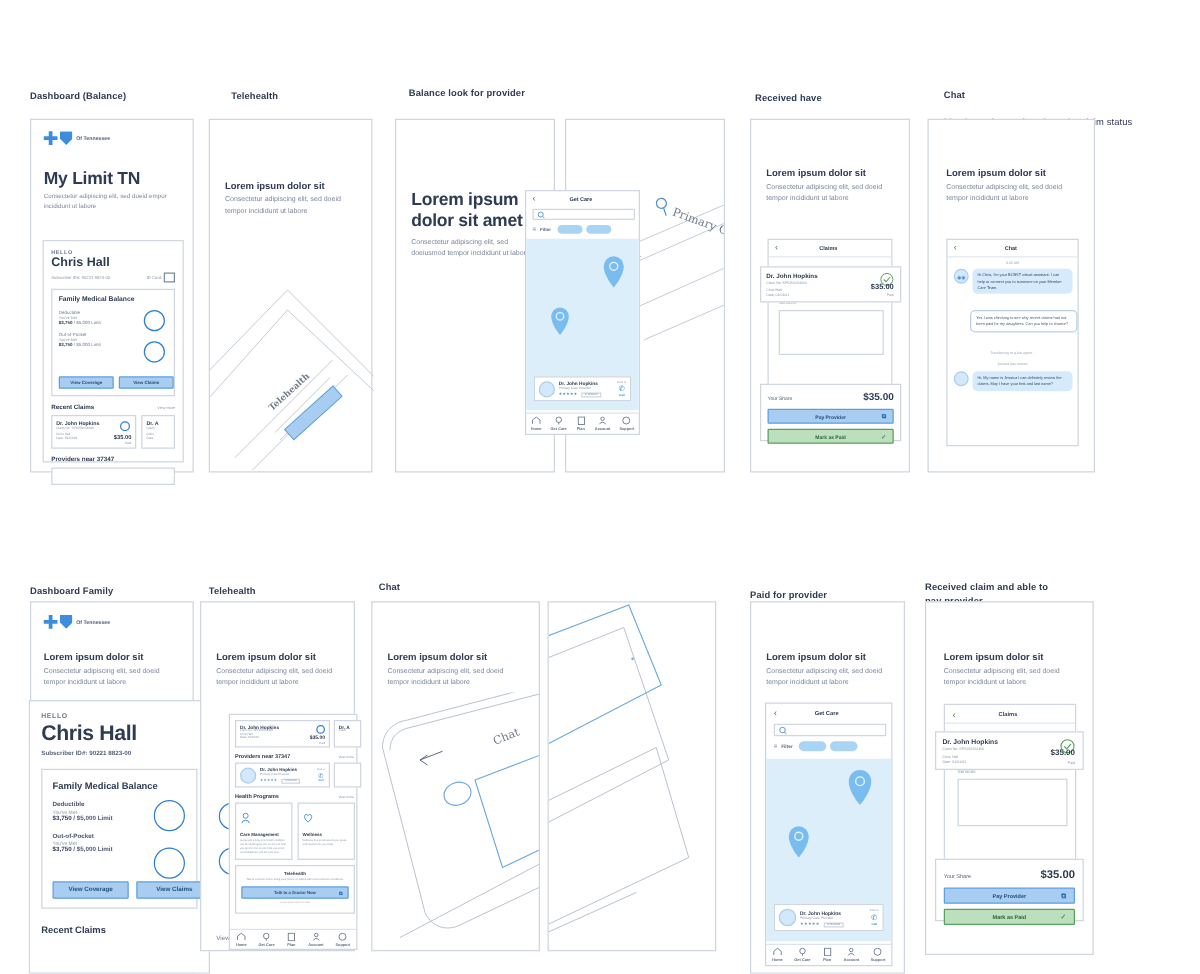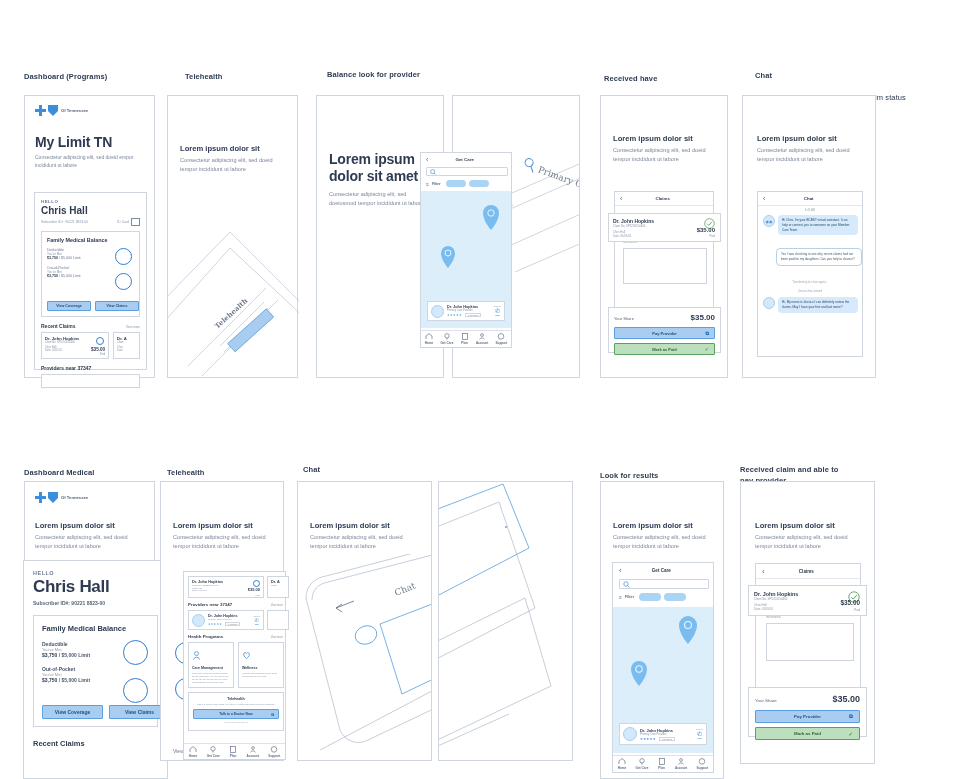--- a/index.html
+++ b/index.html
@@ -44,21 +44,21 @@
   .avatar{border-radius:50%;background:#d3e8fa;border:1px solid #a9cfee;}
   .stars{color:#4a93d9;letter-spacing:.3px;}
   .hand{font-family:"DejaVu Serif", serif;fill:#6f7b8d;}
 </style>
 </head>
 <body>
 
 <div class="board">
 
   <div class="sec-label" style="left:24px;top:61px;">
-    <span>Dashboard (Programs)</span>
+    <span>Dashboard (Balance)</span>
   </div>
   <div class="sec-label" style="left:185px;top:61px;">
     <span>Telehealth</span>
   </div>
   <div class="sec-label" style="left:327px;top:59px;">
     <span>Balance look for provider</span>
   </div>
   <div class="sec-label" style="left:604px;top:63px;">
     <span>Received have</span>
   </div>
@@ -329,31 +329,31 @@
       <div class="chatmeta" style="position:absolute;top:97px;width:100%;">Jessica has arrived</div>
 
       <div style="position:absolute;left:5px;top:105px;display:flex;gap:3px;align-items:flex-start;">
         <span class="avatar" style="width:10px;height:10px;flex:0 0 auto;"></span>
         <span class="bubble-in" style="width:72px;padding:3px 4px;font-size:3.1px;line-height:1.55;">Hi, My name is Jessica I can definitely review the claims. May I have your first and last name?</span>
       </div>
     </div>
   </div>
 
   <div class="sec-label" style="left:24px;top:457px;">
-    <span>Dashboard Medical</span>
+    <span>Dashboard Family</span>
   </div>
   <div class="sec-label" style="left:167px;top:457px;">
     <span>Telehealth</span>
   </div>
   <div class="sec-label" style="left:303px;top:454px;">
     <div>Chat</div>
     <div class="sub">Member Ask for a Coverage</div>
   </div>
   <div class="sec-label" style="left:600px;top:460px;">
-    <span>Look for results</span>
+    <span>Paid for provider</span>
   </div>
   <div class="sec-label" style="left:740px;top:454px;">
     <span>Received claim and able to
 pay provider</span>
   </div>
 
   <div class="frame" style="left:24px;top:481px;width:131px;height:298px;">
     <div class="logo" style="position:absolute;left:10px;top:10px;">
       <span class="cross"></span>
       <span class="shield"></span>

